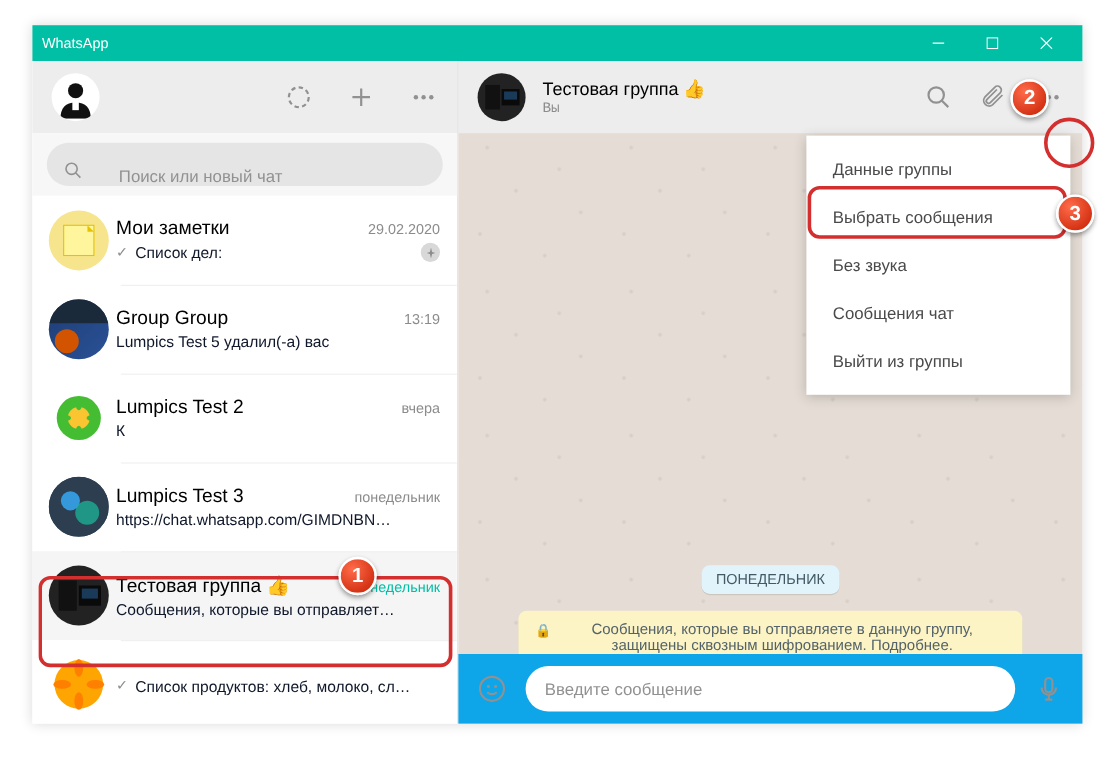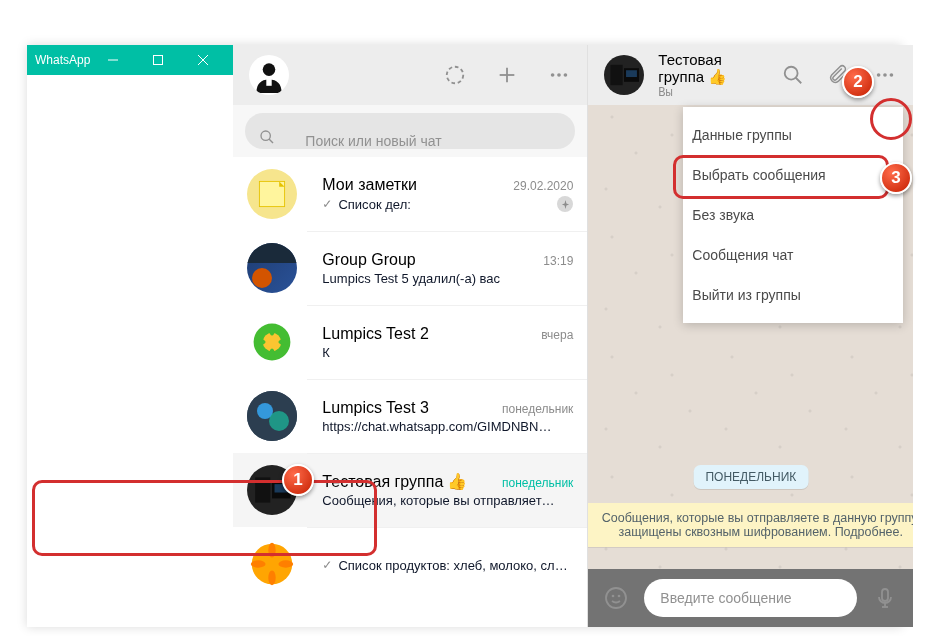--- a/index.html
+++ b/index.html
@@ -1,33 +1,33 @@
 <!DOCTYPE html>
 <html><head>
 <meta charset="utf-8">
 <style>
 * { box-sizing: border-box; margin: 0; padding: 0; }
 body { font-family: "Segoe UI", Arial, sans-serif; background: #fff; width: 929px; height: 636px; overflow: hidden; position: relative; }
-.window { position: absolute; top: 45px; left: 27px; width: 875px; height: 582px; background: #fff; box-shadow: 0 0 10px rgba(0,0,0,0.15); display: flex; flex-direction: row; }
+.window { position: absolute; top: 21px; left: 27px; width: 875px; height: 582px; background: #fff; box-shadow: 0 0 10px rgba(0,0,0,0.15); display: flex; flex-direction: column; }
 .titlebar { height: 30px; background: #00bfa5; display: flex; align-items: center; padding: 0 8px; color: #fff; }
 .titlebar-title { font-size: 12px; flex: 1; }
 .titlebar-btn { width: 45px; height: 30px; display: flex; align-items: center; justify-content: center; color: #fff; font-size: 14px; cursor: pointer; }
 .content { flex: 1; display: flex; min-height: 0; }
 .sidebar { width: 355px; border-right: 1px solid #e0e0e0; display: flex; flex-direction: column; background: #fff; }
 .sidebar-header { height: 60px; background: #ededed; display: flex; align-items: center; padding: 0 16px; gap: 10px; }
 .avatar-me { width: 40px; height: 40px; border-radius: 50%; background: #fff; display: flex; align-items: center; justify-content: center; overflow: hidden; }
 .avatar-me svg { width: 36px; height: 36px; }
 .sidebar-header-actions { margin-left: auto; display: flex; align-items: center; gap: 28px; }
 .icon-btn { width: 24px; height: 24px; display: flex; align-items: center; justify-content: center; color: #919191; cursor: pointer; }
 .search-row { padding: 8px 12px; background: #f7f7f7; }
 .search-box { height: 36px; background: #e5e5e5; border-radius: 18px; display: flex; align-items: flex-end; padding: 0 14px; gap: 30px; }
 .search-box input { border: none; outline: none; flex: 1; font-size: 14px; color: #4a4a4a; background: transparent; }
 .search-box input::placeholder { color: #919191; }
 .chat-list { flex: 1; overflow-y: auto; }
-.chat-item { display: flex; align-items: center; padding: 12px 14px; gap: 25px; cursor: pointer; position: relative; }
+.chat-item { display: flex; align-items: center; padding: 12px 14px; gap: 6px; cursor: pointer; position: relative; }
 .chat-item + .chat-item::before { content: ""; position: absolute; top: 0; left: 74px; right: 0; height: 1px; background: #f0f0f0; }
 .chat-item.selected { background: #f5f5f5; }
 .chat-avatar { width: 50px; height: 50px; border-radius: 50%; background: #ddd; display: flex; align-items: center; justify-content: center; overflow: hidden; flex-shrink: 0; }
 .chat-body { flex: 1; min-width: 0; }
 .chat-top { display: flex; align-items: baseline; gap: 8px; }
 .chat-name { font-size: 16px; color: #000; flex: 1; white-space: nowrap; overflow: hidden; text-overflow: ellipsis; }
 .chat-time { font-size: 12px; color: #8c8c8c; white-space: nowrap; }
 .chat-time.selected-time { color: #00bfa5; }
 .chat-bottom { display: flex; align-items: center; gap: 6px; margin-top: 2px; }
 .chat-preview { font-size: 13px; color: #0f172a; flex: 1; white-space: nowrap; overflow: hidden; text-overflow: ellipsis; }
@@ -43,26 +43,26 @@
   radial-gradient(circle at 20% 10%, #000 1px, transparent 2px),
   radial-gradient(circle at 70% 25%, #000 1px, transparent 2px),
   radial-gradient(circle at 40% 40%, #000 1px, transparent 2px),
   radial-gradient(circle at 85% 55%, #000 1px, transparent 2px),
   radial-gradient(circle at 15% 70%, #000 1px, transparent 2px),
   radial-gradient(circle at 60% 85%, #000 1px, transparent 2px);
   background-size: 120px 120px; }
 .date-chip { position: absolute; top: 360px; left: 50%; transform: translateX(-50%); background: #e1f3fb; color: #435a64; font-size: 12px; padding: 5px 12px; border-radius: 7px; box-shadow: 0 1px 0 rgba(0,0,0,0.1); }
 .encryption-notice { position: absolute; top: 398px; left: 50%; transform: translateX(-50%); width: 420px; background: #fdf4c5; color: #54636a; font-size: 12.5px; padding: 8px 14px; border-radius: 7px; text-align: center; box-shadow: 0 1px 0 rgba(0,0,0,0.08); display: flex; align-items: flex-start; gap: 6px; justify-content: center; }
 .lock-icon { color: #8f8452; font-size: 11px; margin-top: 2px; }
-.composer { height: 58px; background: #737373; display: flex; align-items: center; padding: 0 16px; gap: 16px; }
+.composer { height: 58px; background: #0ea5e9; display: flex; align-items: center; padding: 0 16px; gap: 16px; }
 .composer-input { flex: 1; height: 38px; background: #fff; border-radius: 19px; display: flex; align-items: center; padding: 0 16px; }
 .composer-input input { border: none; outline: none; flex: 1; font-size: 14px; background: transparent; }
 .composer-input input::placeholder { color: #919191; }
 .dropdown { position: absolute; top: 62px; right: 10px; width: 220px; background: #fff; box-shadow: 0 2px 10px rgba(0,0,0,0.2); padding: 8px 0; z-index: 3; }
-.dropdown-item { padding: 12px 9px; font-size: 14px; color: #4a4a4a; cursor: pointer; }
+.dropdown-item { padding: 12px 22px; font-size: 14px; color: #4a4a4a; cursor: pointer; }
 .callout { position: absolute; width: 32px; height: 32px; border-radius: 50%; background: radial-gradient(circle at 35% 30%, #ff6b4a, #c41e00); border: 2px solid #fff; color: #fff; font-weight: bold; font-size: 17px; display: flex; align-items: center; justify-content: center; box-shadow: 0 2px 4px rgba(0,0,0,0.4); z-index: 10; }
 .highlight-red { position: absolute; border: 3px solid #d32f2f; border-radius: 10px; z-index: 9; pointer-events: none; }
 .check { color: #8c8c8c; font-size: 12px; }
 </style>
 </head>
 <body>
 
 <div class="window">
 
   <div class="titlebar">

